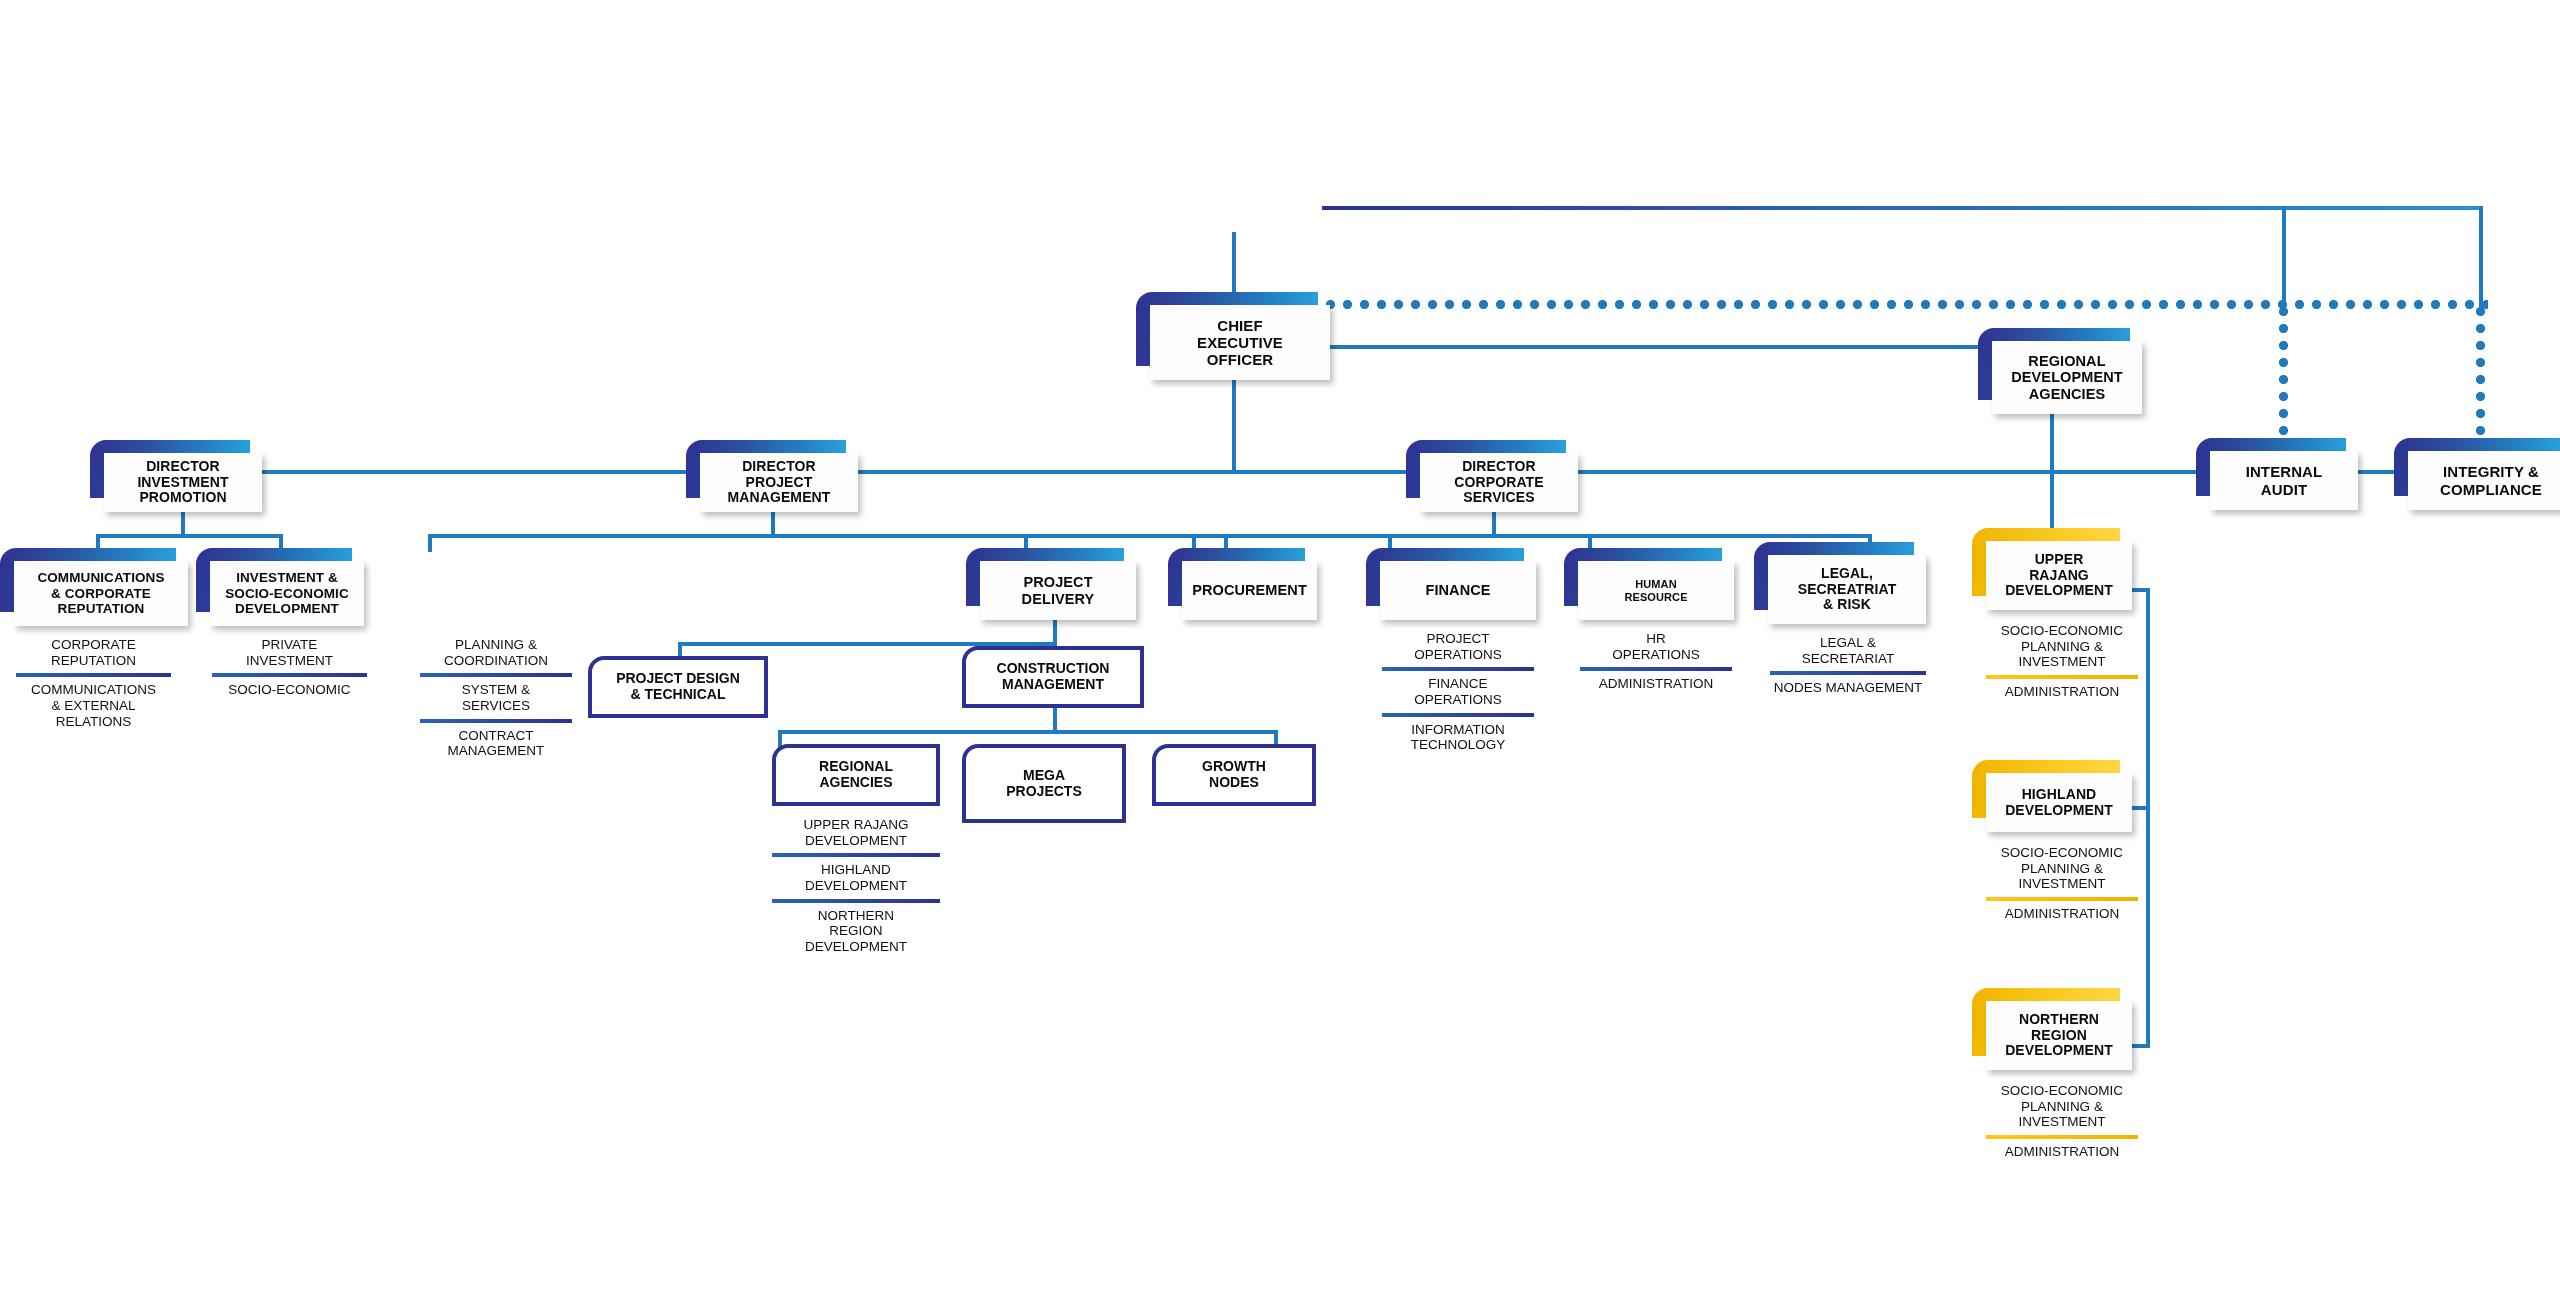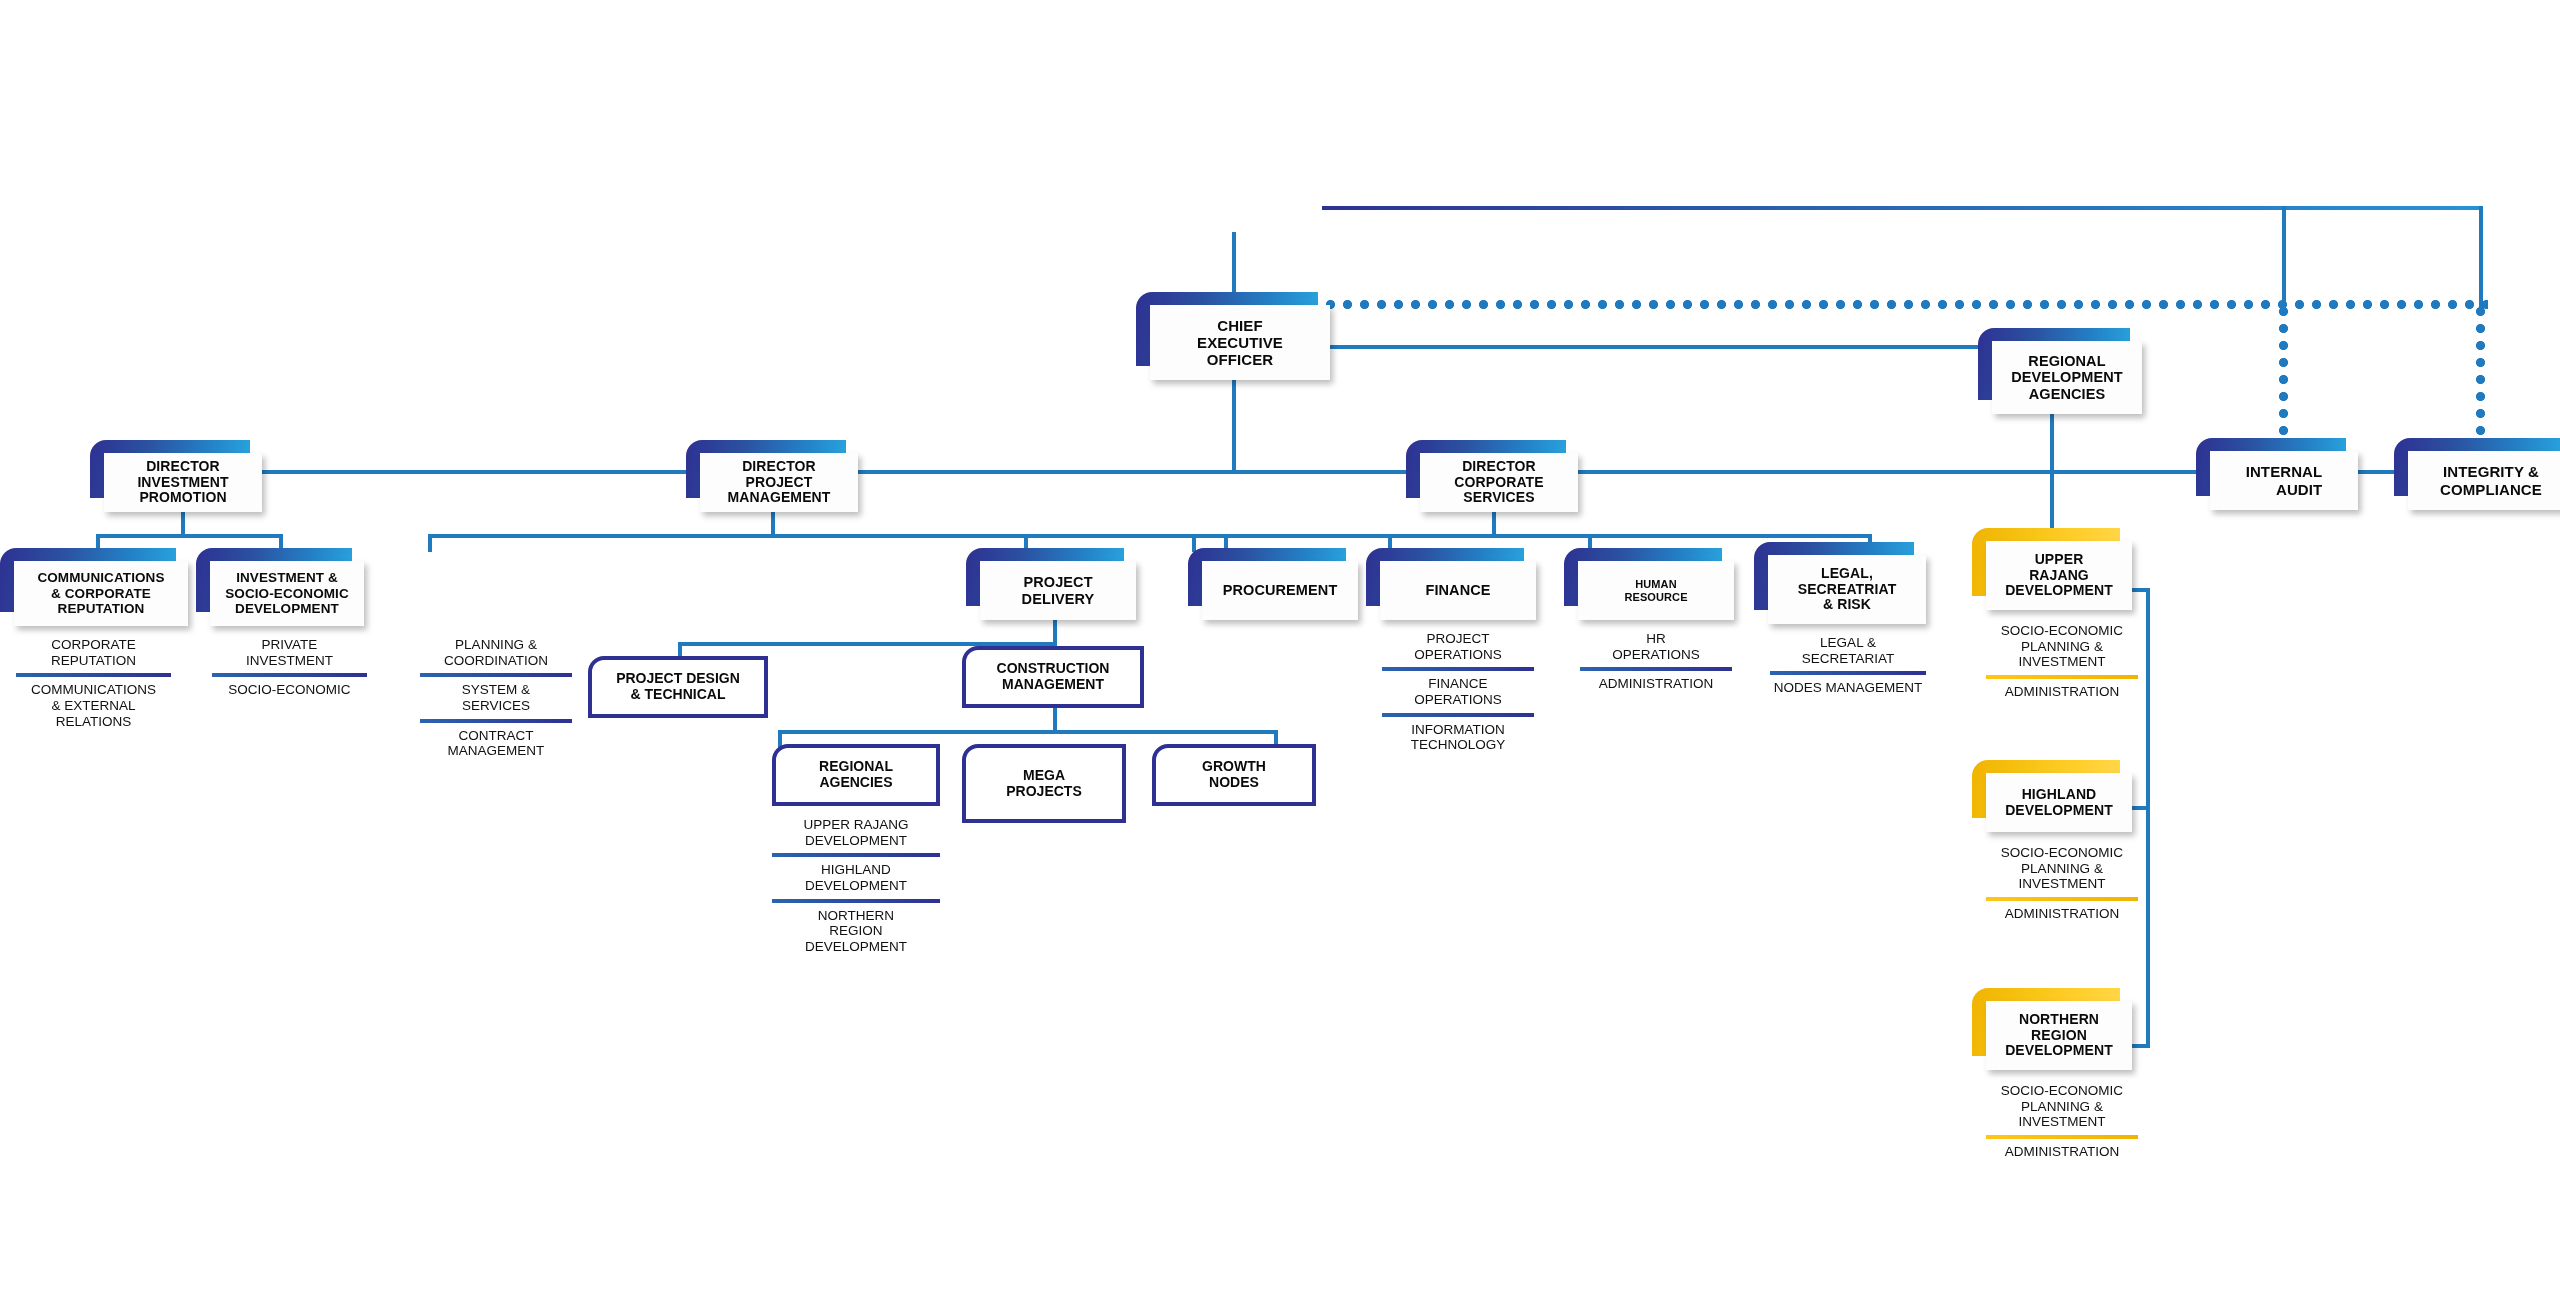--- a/index.html
+++ b/index.html
@@ -155,21 +155,21 @@
   <div class="nodeA" style="left:1978px; top:328px; width:164px; height:86px;">
     <div class="plate"></div>
     <div class="card">
       <span style="font-size:14.5px;">REGIONAL<br>DEVELOPMENT<br>AGENCIES</span>
     </div>
   </div>
 
   <div class="nodeA" style="left:2196px; top:438px; width:162px; height:72px;">
     <div class="plate"></div>
     <div class="card">
-      <span style="font-size:15px;text-align:right;">INTERNAL<br>AUDIT</span>
+      <span style="font-size:15px;">INTERNAL<br>AUDIT</span>
     </div>
   </div>
 
   <div class="nodeA" style="left:2394px; top:438px; width:180px; height:72px;">
     <div class="plate"></div>
     <div class="card">
       <span style="font-size:15px;">INTEGRITY &amp;<br>COMPLIANCE</span>
     </div>
   </div>
 
@@ -226,21 +226,21 @@
     <div class="si">CONTRACT<br>MANAGEMENT</div>
   </div>
 
   <div class="nodeA" style="left:966px; top:548px; width:170px; height:72px;">
     <div class="plate"></div>
     <div class="card">
       <span style="font-size:14.5px;">PROJECT<br>DELIVERY</span>
     </div>
   </div>
 
-  <div class="nodeA" style="left:1168px; top:548px; width:170px; height:72px;margin-left:20px;">
+  <div class="nodeA" style="left:1168px; top:548px; width:149px; height:72px;">
     <div class="plate"></div>
     <div class="card">
       <span style="font-size:14.5px;">PROCUREMENT</span>
     </div>
   </div>
 
   <div class="nodeA" style="left:1366px; top:548px; width:170px; height:72px;">
     <div class="plate"></div>
     <div class="card">
       <span style="font-size:14.5px;">FINANCE</span>

